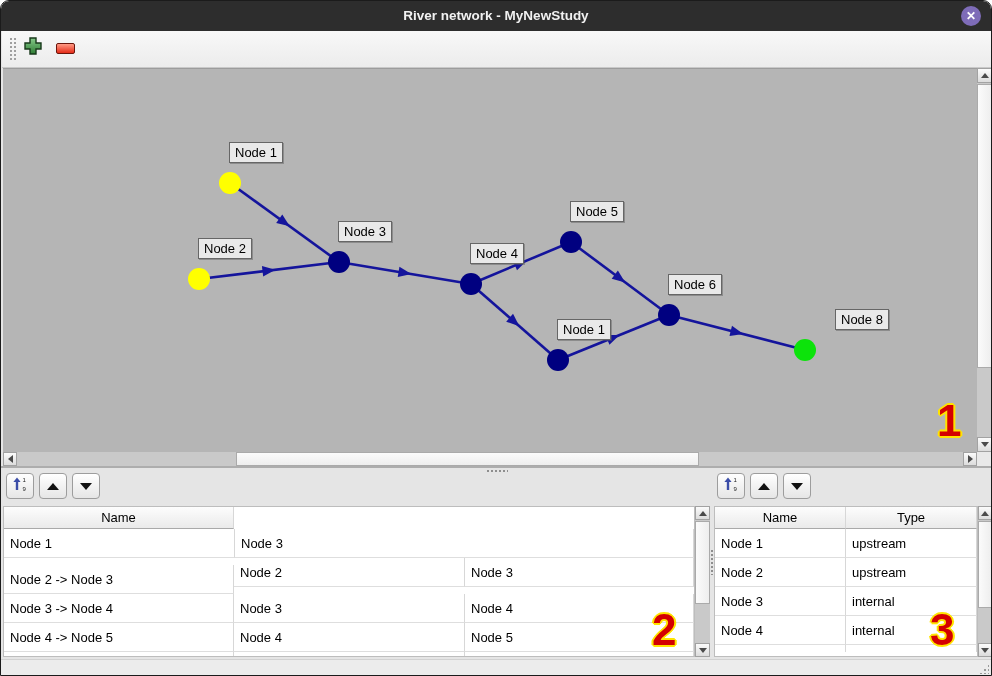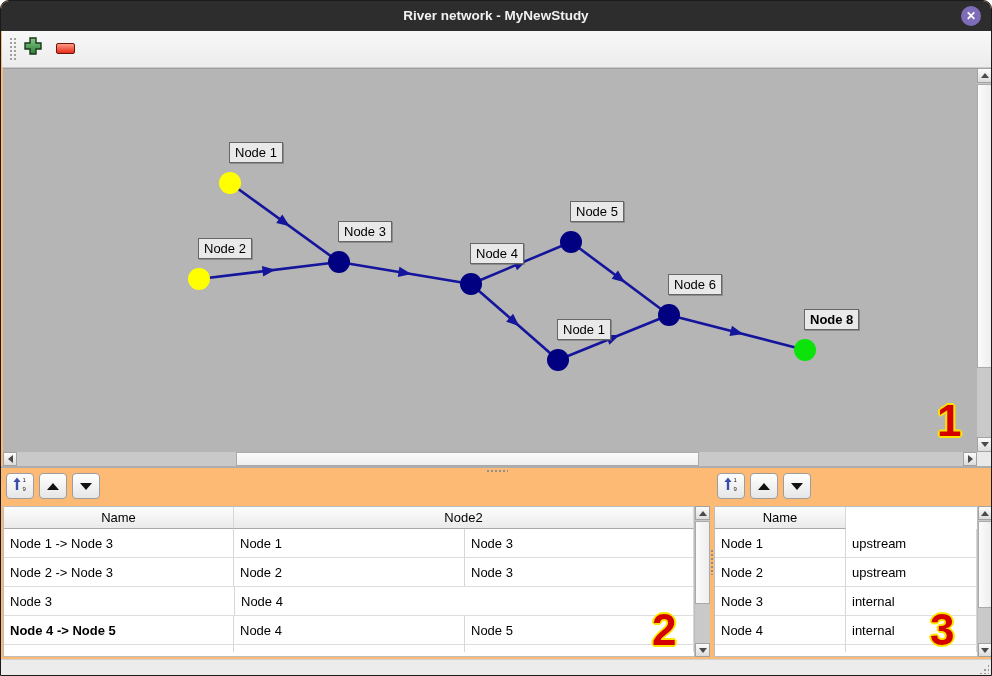--- a/index.html
+++ b/index.html
@@ -1,16 +1,16 @@
 <!DOCTYPE html>
 <html><head>
 <meta charset="utf-8">
 <style>
   html,body{margin:0;padding:0;background:#ffffff;font-family:"Liberation Sans",sans-serif;}
-  .window{position:relative;width:992px;height:676px;background:#fdba74;border:1px solid #1b1b1b;
+  .window{position:relative;width:992px;height:676px;background:#e5e5e5;border:1px solid #1b1b1b;
           border-radius:9px 9px 0 0;overflow:hidden;box-sizing:border-box;}
   
   .titlebar{position:absolute;left:0;top:0;width:100%;height:30px;background:#2d2d2d;
             border-radius:8px 8px 0 0;}
   .titlebar .title{position:absolute;left:0;right:0;top:0;height:30px;line-height:30px;text-align:center;
             color:#f1f1f1;font-size:13.5px;font-weight:bold;}
   .close-btn{position:absolute;right:10px;top:5px;width:20px;height:20px;border-radius:50%;
             background:#7e6cb8;color:#ffffff;font-size:12px;font-weight:bold;text-align:center;line-height:20px;}
   
   .toolbar{position:absolute;left:1px;top:30px;width:990px;height:36px;
@@ -124,21 +124,21 @@
         <circle cx="666" cy="246" r="11" fill="#000080"></circle>
         <circle cx="802" cy="281" r="11" fill="#0ce30b"></circle>
       </svg>
   <div class="node-label" style="left: 226px; top: 73px;">Node 1</div>
       <div class="node-label" style="left: 195px; top: 169px;">Node 2</div>
       <div class="node-label" style="left: 335px; top: 152px;">Node 3</div>
       <div class="node-label" style="left: 467px; top: 174px;">Node 4</div>
       <div class="node-label" style="left: 567px; top: 132px;">Node 5</div>
       <div class="node-label" style="left: 554px; top: 250px;">Node 1</div>
       <div class="node-label" style="left: 665px; top: 205px;">Node 6</div>
-      <div class="node-label" style="left: 801px; top: 240px; font-weight: bold;">Node 8</div>
+      <div class="node-label" style="left: 832px; top: 240px;">Node 8</div>
     </div>
 
   <div class="sb" style="left:976px;top:67px;width:15px;height:384px;">
     <div class="sb-btn" style="left:0;top:0;width:15px;height:15px;">
         <span class="tri up"></span>
       </div>
     <div class="sb-thumb" style="left:0;top:16px;width:15px;height:284px;"></div>
     <div class="sb-btn" style="left:0;bottom:0;width:15px;height:15px;">
         <span class="tri down"></span>
       </div>
@@ -189,40 +189,39 @@
       <span class="tri-big-up"></span>
     </div>
   <div class="mini-btn" style="left:782px;">
       <span class="tri-big-down"></span>
     </div>
 
   <div class="dtable" id="links-table" style="left:2px;width:692px;height:151px;">
       <div class="thead">
         <div class="trow">
           <div class="tcell" style="flex: 0 0 230px;">Name</div>
-          <div class="tcell" style="flex: 1 1 0%;">Node2</div>
         </div>
       </div>
       <div class="tbody">
         <div class="trow">
-          <div class="tcell" style="flex: 0 0 230px;">Node 1 -&gt; Node 3</div>
           <div class="tcell" style="flex: 0 0 231px;">Node 1</div>
           <div class="tcell" style="flex: 1 1 0%;">Node 3</div>
         </div>
         <div class="trow">
-          <div class="tcell" style="flex: 0 0 230px;">Node 2 -&gt; Node 3</div>
+          <div class="tcell" style="flex: 0 0 230px; margin-top: 7px;">Node 2 -&gt; Node 3</div>
           <div class="tcell" style="flex: 0 0 231px;">Node 2</div>
           <div class="tcell" style="flex: 1 1 0%;">Node 3</div>
         </div>
         <div class="trow">
+          <div class="tcell" style="flex: 0 0 230px;">Node 3 -&gt; Node 4</div>
           <div class="tcell" style="flex: 0 0 231px;">Node 3</div>
           <div class="tcell" style="flex: 1 1 0%;">Node 4</div>
         </div>
         <div class="trow">
-          <div class="tcell" style="flex: 0 0 230px; font-weight: bold;">Node 4 -&gt; Node 5</div>
+          <div class="tcell" style="flex: 0 0 230px;">Node 4 -&gt; Node 5</div>
           <div class="tcell" style="flex: 0 0 231px;">Node 4</div>
           <div class="tcell" style="flex: 1 1 0%;">Node 5</div>
         </div>
         <div class="trow partial">
           <div class="tcell" style="flex: 0 0 230px;"></div>
           <div class="tcell" style="flex: 0 0 231px;"></div>
           <div class="tcell" style="flex: 1 1 0%;"></div>
         </div>
       </div>
     </div>
@@ -236,20 +235,21 @@
         <span class="tri down"></span>
       </div>
   </div>
 
   <div class="dots-v"></div>
 
   <div class="dtable" id="nodes-table" style="left:713px;width:264px;height:151px;">
       <div class="thead">
         <div class="trow">
           <div class="tcell" style="flex: 0 0 131px;">Name</div>
+          <div class="tcell" style="flex: 1 1 0%;">Type</div>
         </div>
       </div>
       <div class="tbody">
         <div class="trow">
           <div class="tcell" style="flex: 0 0 131px;">Node 1</div>
           <div class="tcell" style="flex: 1 1 0%;">upstream</div>
         </div>
         <div class="trow">
           <div class="tcell" style="flex: 0 0 131px;">Node 2</div>
           <div class="tcell" style="flex: 1 1 0%;">upstream</div>

